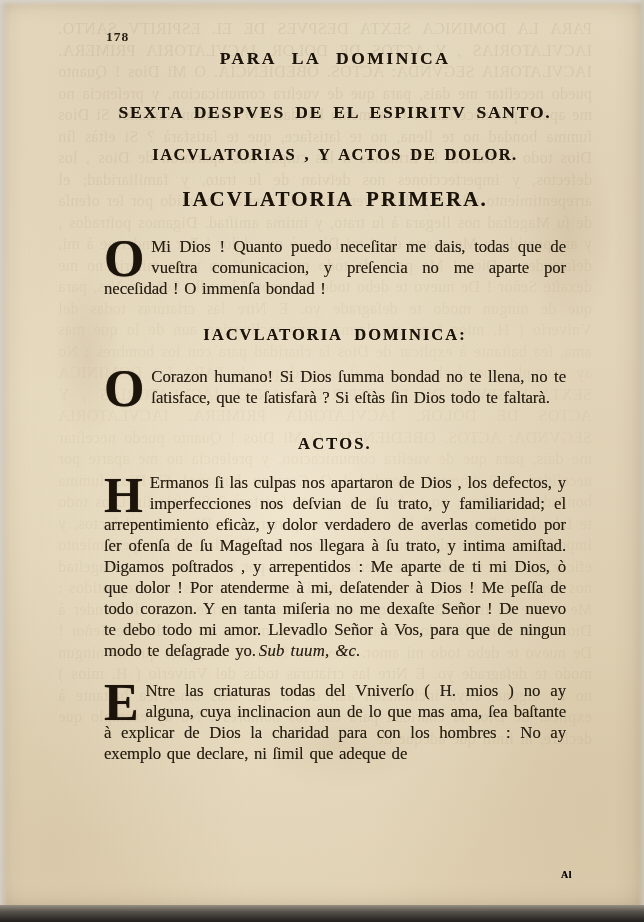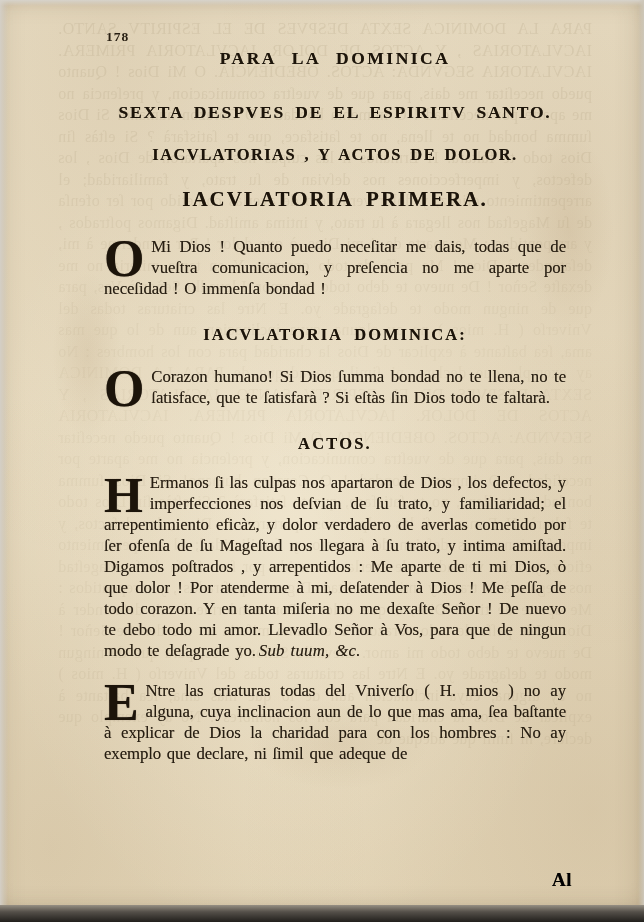--- a/index.html
+++ b/index.html
@@ -85,21 +85,21 @@
     float:left;font-weight:bold;color:var(--hink);
     font-size:52px;line-height:40px;
     margin:3px 7px -4px 0;
     text-shadow:0 0 .8px rgba(28,20,10,.6);
   }
   .dropcap.dc-h{font-size:50px;}
   .dropcap.dc-e{font-size:52px;}
   .latin{font-style:italic;margin-left:3px;letter-spacing:.2px;}
   .catchword{
     position:absolute;right:72px;top:869px;
-    font-weight:bold;font-size:19px;letter-spacing:.5px;
+    font-weight:bold;font-size:10px;letter-spacing:.5px;
     text-shadow:0 0 .6px rgba(28,20,10,.6);
   }
 
   
   .edge-left{position:absolute;left:0;top:0;bottom:17px;width:8px;background:linear-gradient(to right,#d4cfc6,rgba(212,207,198,0));pointer-events:none;}
   .edge-top{position:absolute;left:0;right:0;top:0;height:6px;background:linear-gradient(to bottom,#d7d3cb,rgba(215,211,203,0));pointer-events:none;}
   .edge-right{position:absolute;right:0;top:0;bottom:17px;width:6px;background:linear-gradient(to left,#cdc7ba,rgba(205,199,186,0));pointer-events:none;}
   .edge-bottom{
     position:absolute;left:0;right:0;bottom:0;height:17px;
     background:linear-gradient(to bottom,#968f83 0%,#55504a 40%,#211f1c 100%);

